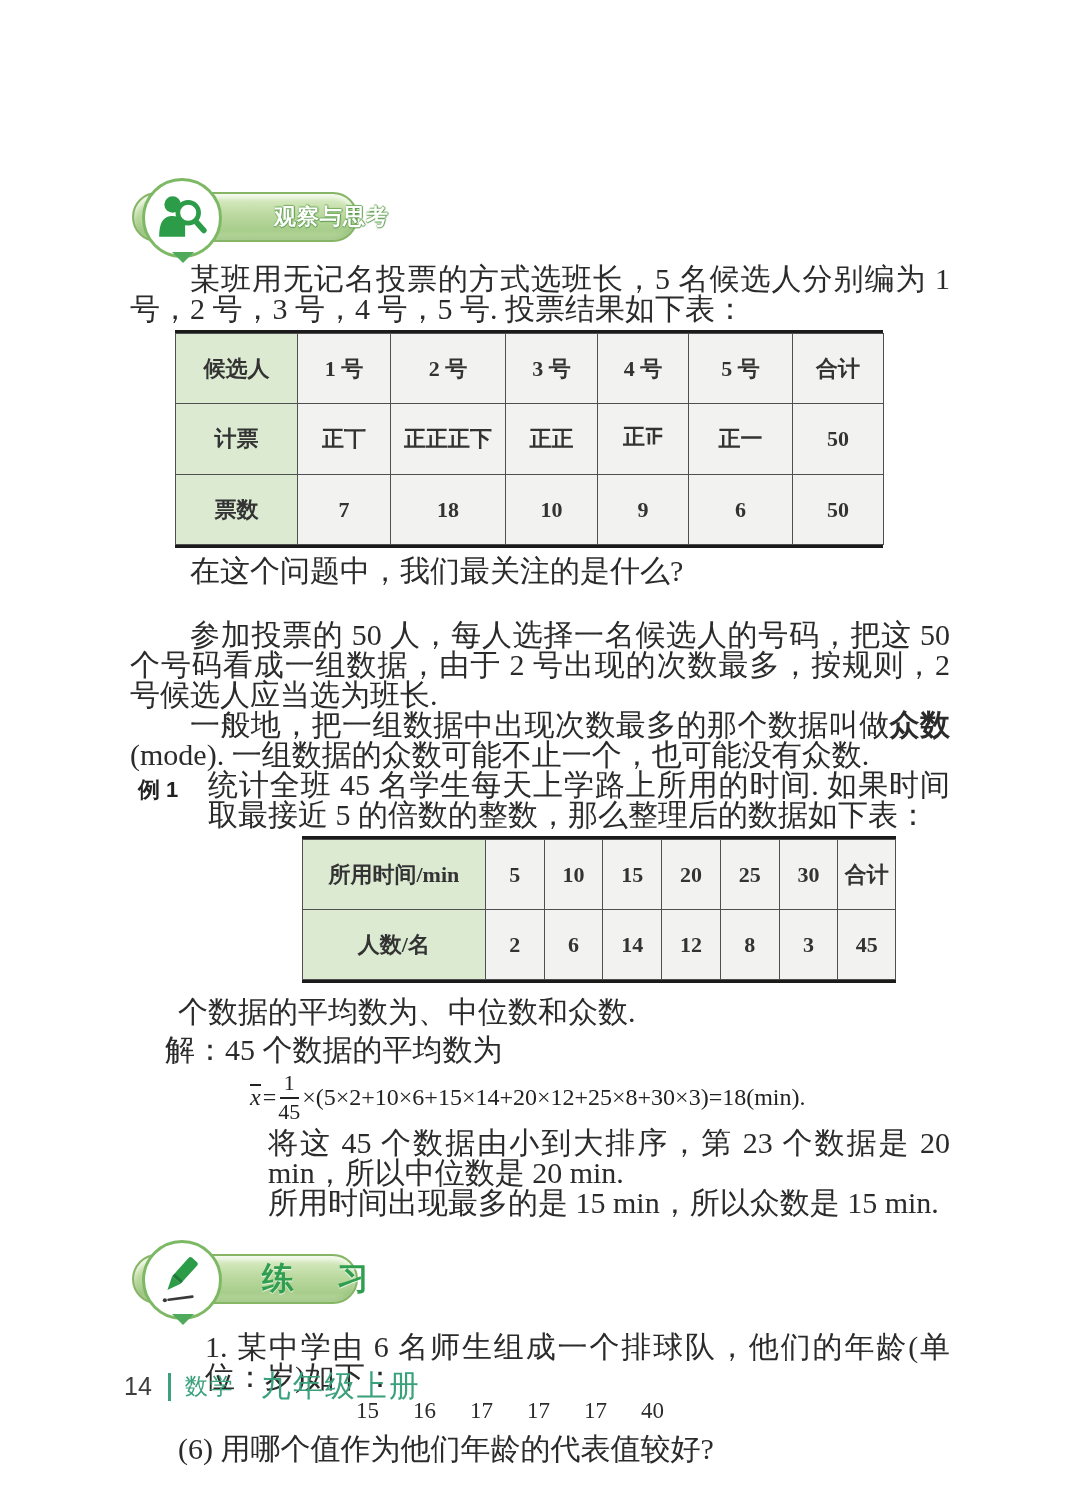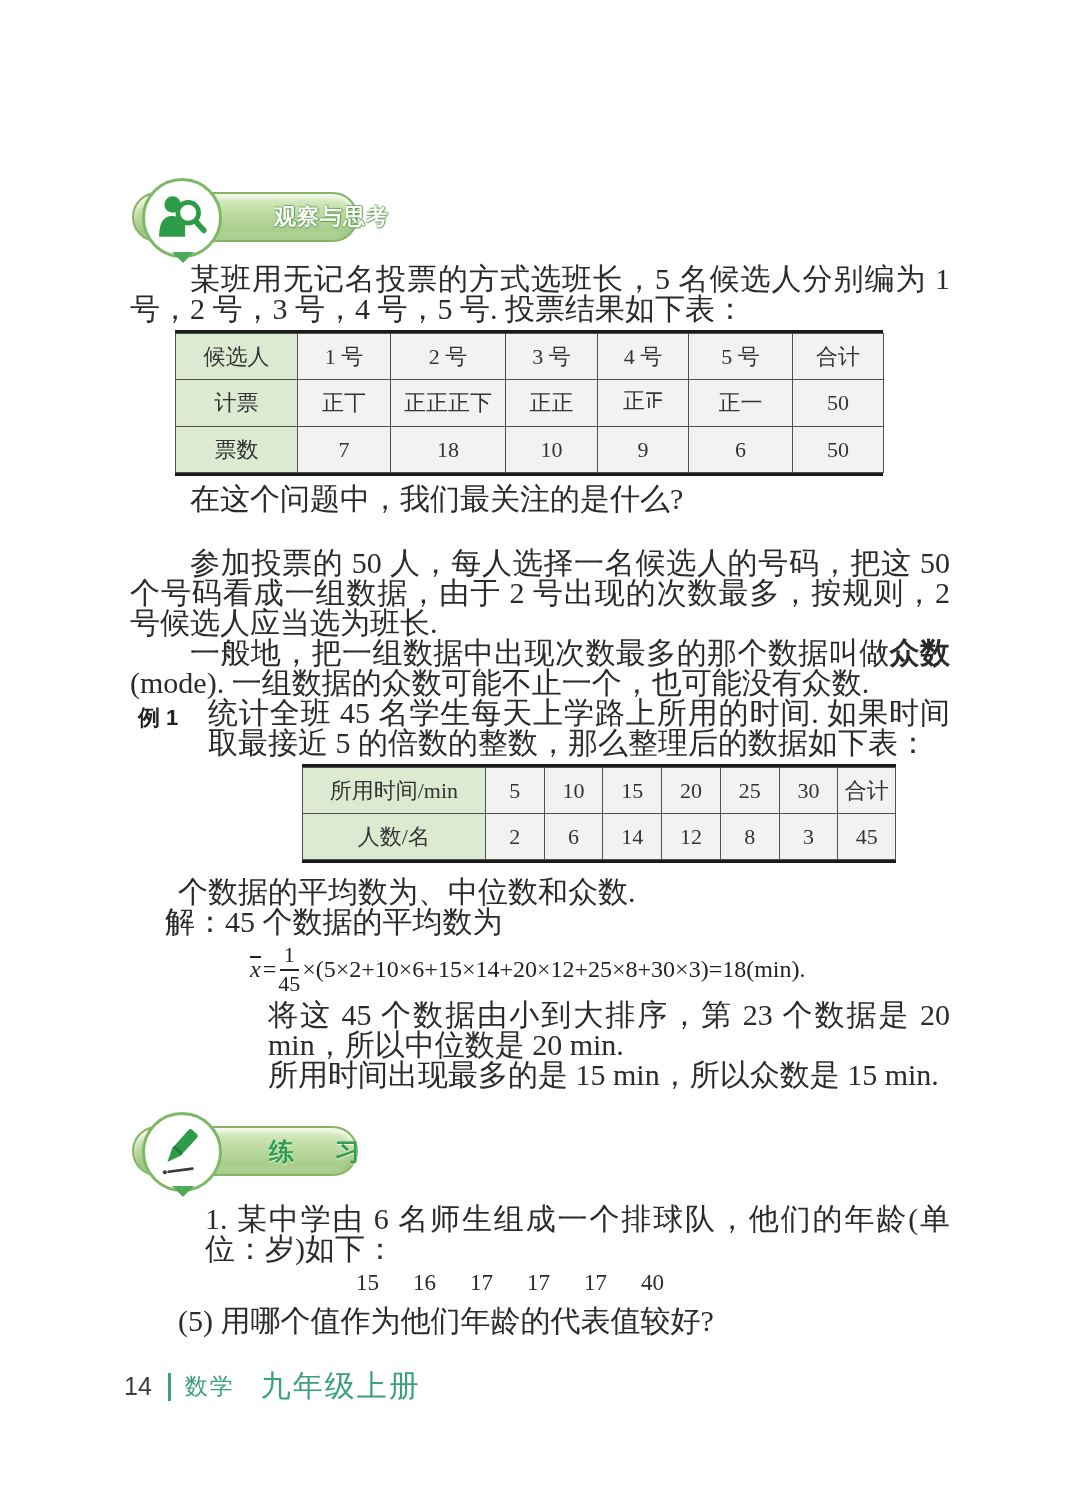--- a/index.html
+++ b/index.html
@@ -29,21 +29,21 @@
   .pill-label {
     position:absolute; top:50%; transform:translateY(-50%);
     font-family:"Liberation Sans","DejaVu Sans",sans-serif;
     font-weight:bold; white-space:nowrap;margin-left:43px;
   }
   .pill-label.white {
     left:97px; font-size:22px; letter-spacing:1px; color:#ffffff;
     text-shadow:0 1px 1px #58994a, 1px 0 1px #58994a, 0 -1px 1px #7ab262;
   }
   .pill-label.green {
-    left:92px; font-size:25px; letter-spacing:17px; color:#2f9e4e;
+    left:85px; font-size:32px; letter-spacing:17px; color:#2f9e4e;
     text-shadow:0 1px 1px rgba(255,255,255,.9);
   }
   .circle {
     position:absolute; left:12px; top:0;
     width:80px; height:80px; border-radius:50%;
     background:#ffffff;
     border:3px solid #7db965;
     box-sizing:border-box;
     display:flex; align-items:center; justify-content:center;
     z-index:2;
@@ -66,36 +66,36 @@
   
   .tbl-wrap { border-top:3px solid #1b1b1b; border-bottom:3px solid #1b1b1b; }
   .tbl1 { margin:6px 0 0 45px; width:708px; }
   .tbl2 { margin:6px 0 0 172px; width:594px; }
   table.tbl { border-collapse:collapse; width:100%; table-layout:fixed; }
   table.tbl td {
     border:1px solid #4f4f4f;
     text-align:center; vertical-align:middle;
     height:37px; font-size:22px;
     background:#f2f2f0; color:#333;
-    padding:4px 2px; overflow:hidden;
+    padding:16px 2px; overflow:hidden;font-weight:bold;
   }
   table.tbl td.lab { background:#dcead2; }
   .tbl1 col.c0{width:122px}.tbl1 col.c1{width:93px}.tbl1 col.c2{width:115px}
   .tbl1 col.c3{width:92px}.tbl1 col.c4{width:91px}.tbl1 col.c5{width:104px}.tbl1 col.c6{width:91px}
   .tbl2 col.c0{width:168px}.tbl2 col.cn{width:54px}.tbl2 col.cl{width:53px}
 
   
   .example { position:relative; padding-left:78px; margin-top:0; }
   .ex-label {
     position:absolute; left:8px; top:5px;
     font-family:"Liberation Sans","DejaVu Sans",sans-serif;
     font-weight:bold; font-size:22px; color:#222;
   }
   .ask  { margin:14px 0 0 48px; }
-  .solve{ margin:0 0 0 35px; }
+  .solve{ margin:8px 0 0 35px; }
   .sol  { margin:0 0 0 138px; width:682px; }
 
   
   .formula {
     display:flex; align-items:center;
     margin:6px 0 4px 118px;
     font-size:24px; color:#222; white-space:nowrap;
   }
   .xbar { font-style:italic; position:relative; padding:0 2px; }
   .xbar::after { content:''; position:absolute; left:2px; right:2px; top:0px; height:2px; background:#222; }
@@ -272,21 +272,21 @@
 
     <p class="para practice-q">1. 某中学由 6 名师生组成一个排球队，他们的年龄(单位：岁)如下：</p>
     <div class="ages">
       <span>15</span>
       <span>16</span>
       <span>17</span>
       <span>17</span>
       <span>17</span>
       <span>40</span>
     </div>
-    <p class="para sub">(5) 用哪个值作为他们年龄的代表值较好?</p>
+    <p class="para sub">(6) 用哪个值作为他们年龄的代表值较好?</p>
   </div>
 
   <div class="footer">
     <span class="pagenum">14</span>
     <span class="vbar"></span>
     <span class="subject">数学</span>
     <span class="book">九年级上册</span>
   </div>
 </div>
 

